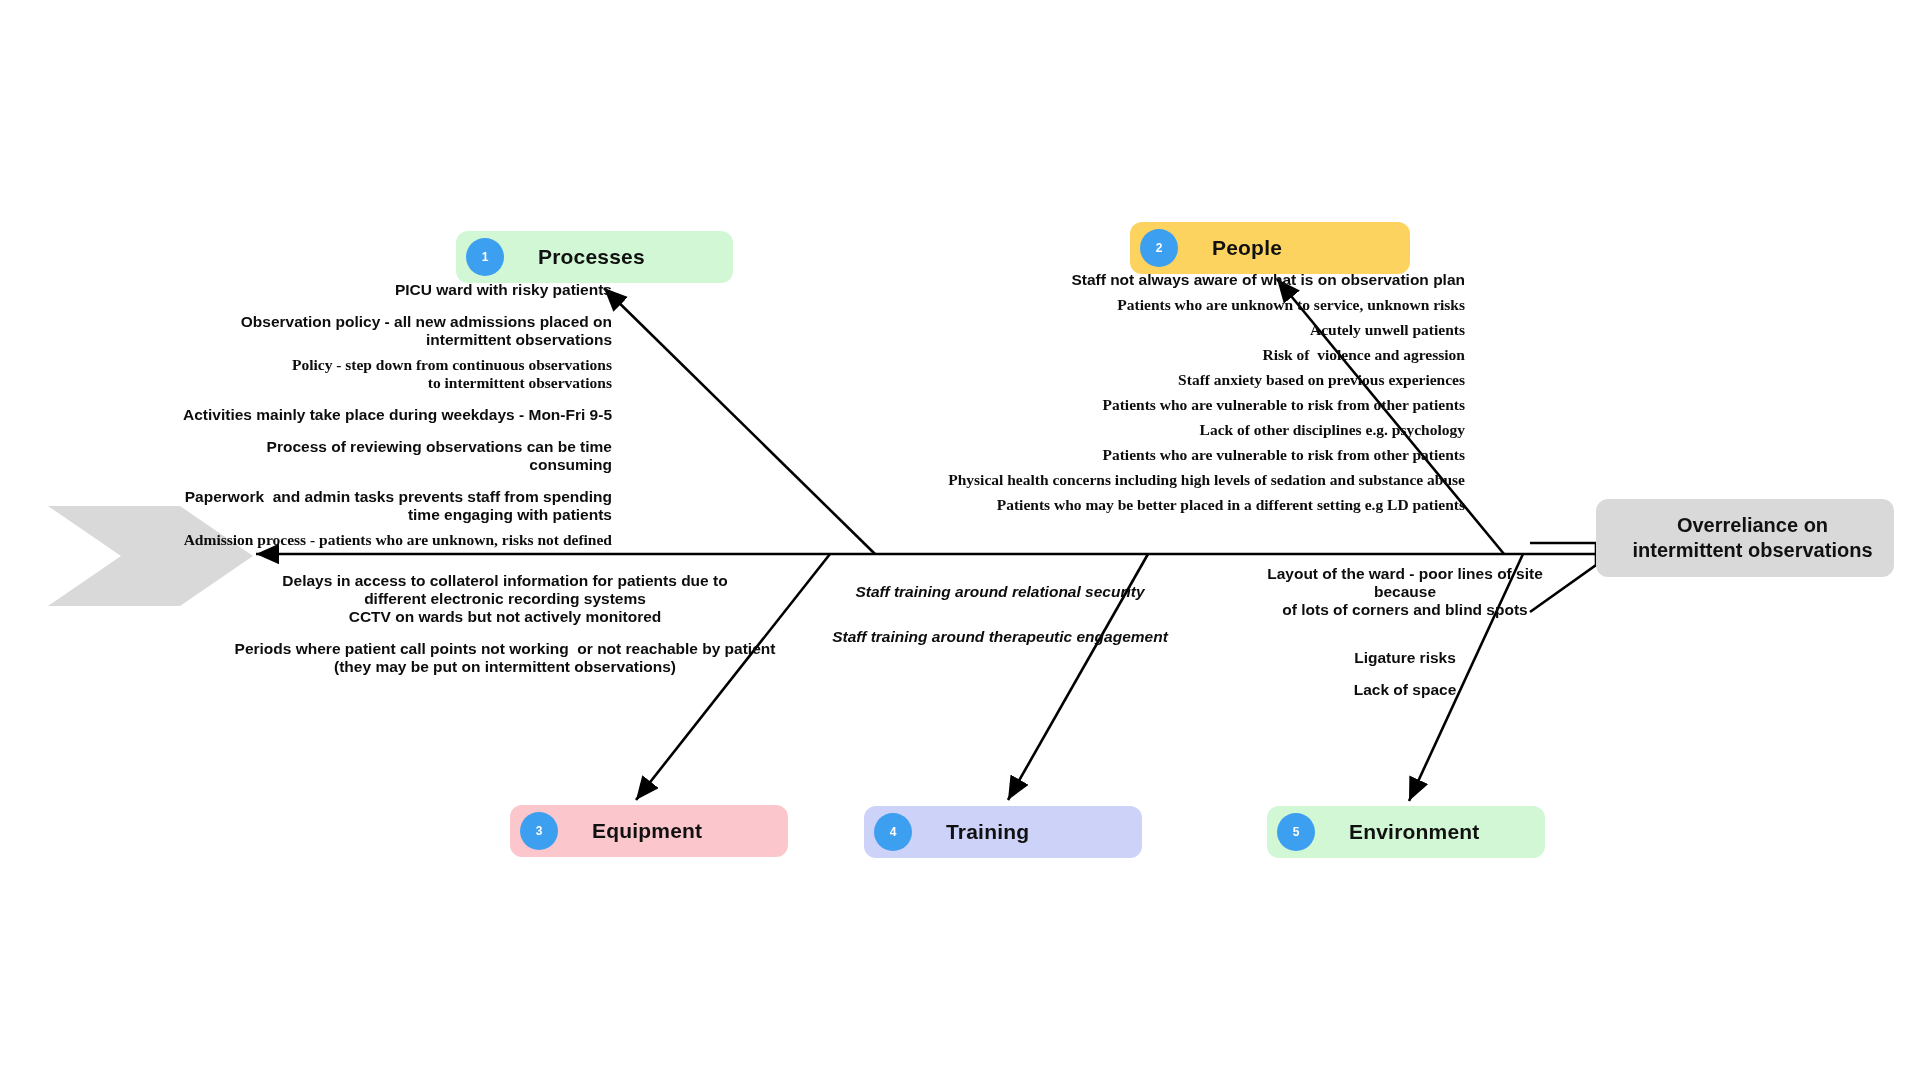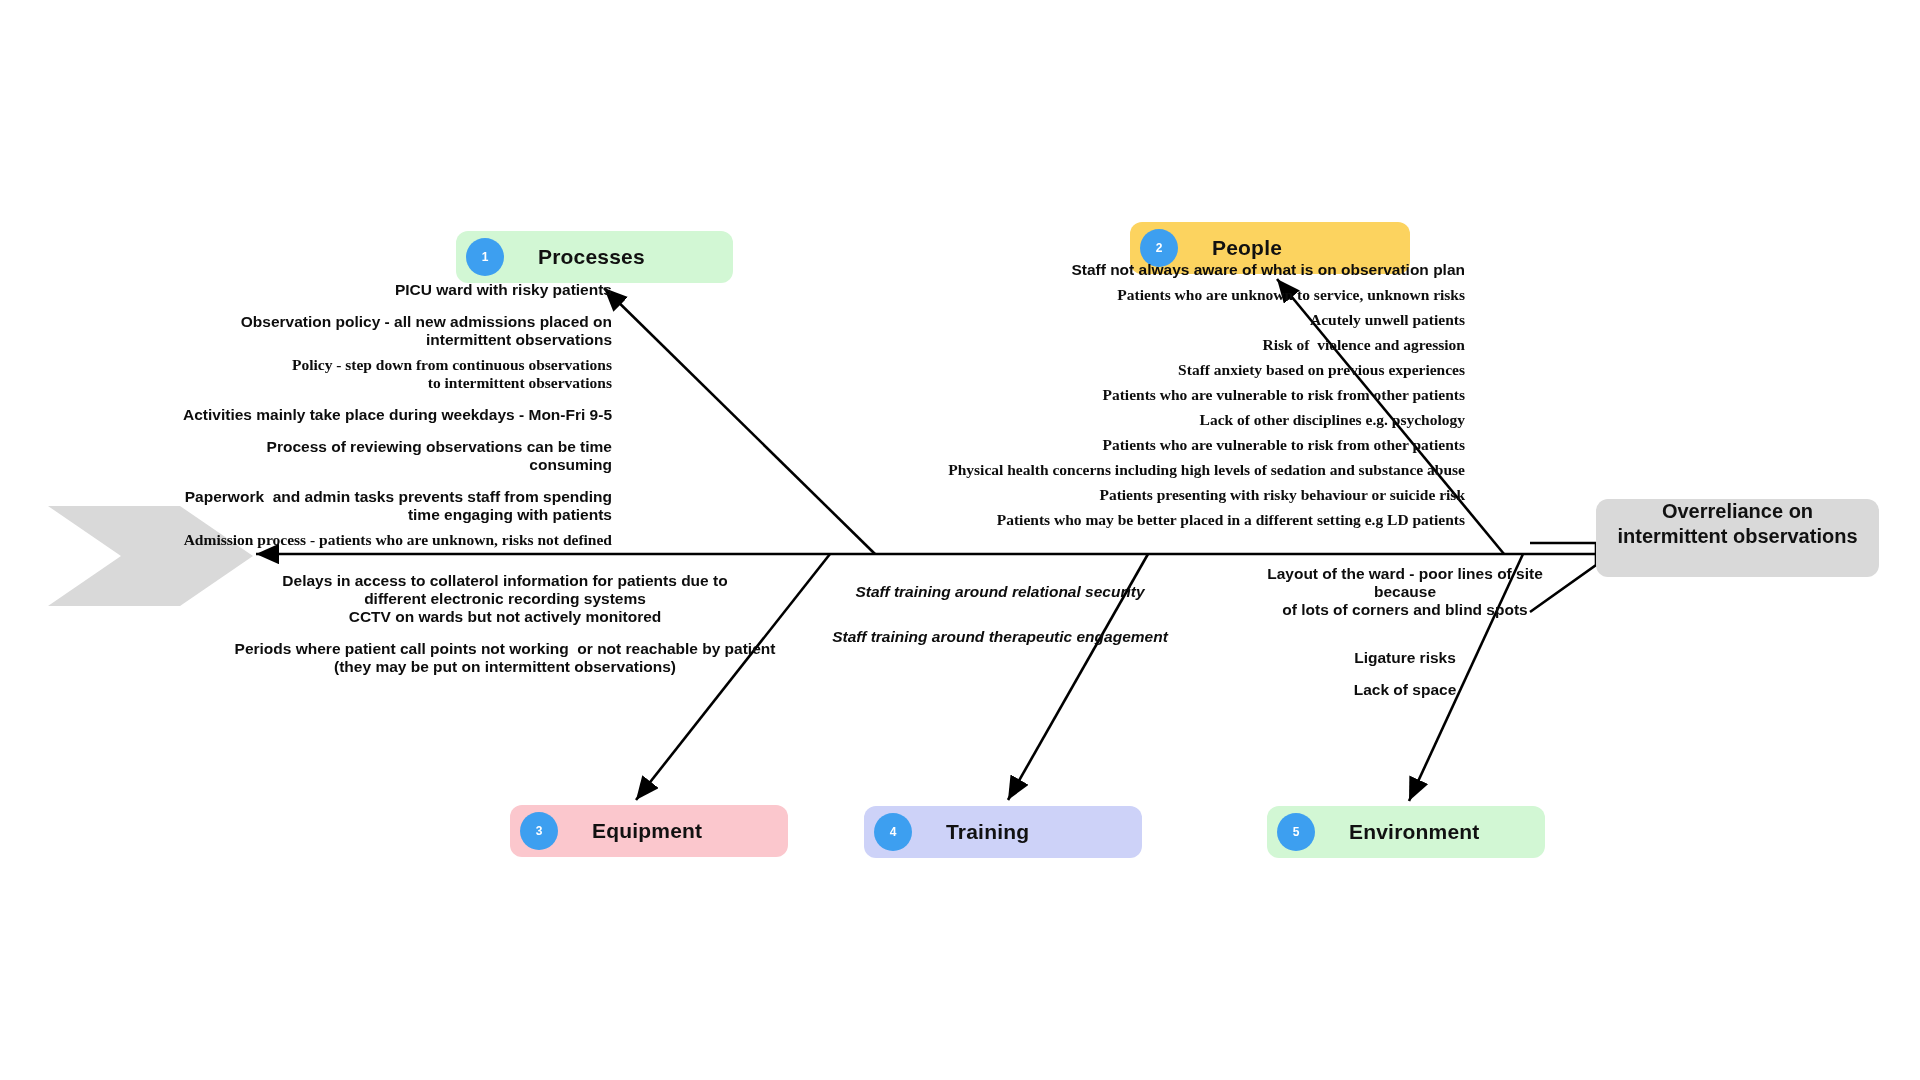--- a/index.html
+++ b/index.html
@@ -64,23 +64,24 @@
   
   #effect-box {
     position: absolute;
     left: 1596px;
     top: 499px;
     width: 283px;
     height: 78px;
     background: #d9d9d9;
     border-radius: 12px;
     display: flex;
-    align-items: flex-start;
+    align-items: center;
     justify-content: center;
     text-align: center;
+    padding-left: 15px;
   }
   #effect-text {
     font-size: 20px;
     font-weight: 700;
     line-height: 1.25;
     color: #111111;
     padding: 0 10px;
   }
 
   
@@ -172,31 +173,30 @@
 intermittent observations</p>
     <p class="cause gap-s">Policy - step down from continuous observations
 to intermittent observations</p>
     <p class="cause gap-m">Activities mainly take place during weekdays - Mon-Fri 9-5</p>
     <p class="cause gap-m">Process of reviewing observations can be time consuming</p>
     <p class="cause gap-m">Paperwork  and admin tasks prevents staff from spending
 time engaging with patients</p>
     <p class="cause gap-s">Admission process - patients who are unknown, risks not defined</p>
   </div>
 
-  <div class="cause-group align-right" style="left:800px; top:261px; width:665px;">
+  <div class="cause-group align-right" style="left:800px; top:271px; width:665px;">
     <p class="cause gap-0">Staff not always aware of what is on observation plan</p>
     <p class="cause gap-s">Patients who are unknown to service, unknown risks</p>
     <p class="cause gap-s">Acutely unwell patients</p>
     <p class="cause gap-s">Risk of  violence and agression</p>
     <p class="cause gap-s">Staff anxiety based on previous experiences</p>
     <p class="cause gap-s">Patients who are vulnerable to risk from other patients</p>
     <p class="cause gap-s">Lack of other disciplines e.g. psychology</p>
     <p class="cause gap-s">Patients who are vulnerable to risk from other patients</p>
     <p class="cause gap-s">Physical health concerns including high levels of sedation and substance abuse</p>
-    <p class="cause gap-s">Patients presenting with risky behaviour or suicide risk</p>
     <p class="cause gap-s">Patients who may be better placed in a different setting e.g LD patients</p>
   </div>
 
   <div class="cause-group align-center" style="left:160px; top:558px; width:690px;">
     <p class="cause gap-m">Delays in access to collaterol information for patients due to
 different electronic recording systems</p>
     <p class="cause gap-0">CCTV on wards but not actively monitored</p>
     <p class="cause gap-m">Periods where patient call points not working  or not reachable by patient
 (they may be put on intermittent observations)</p>
   </div>

